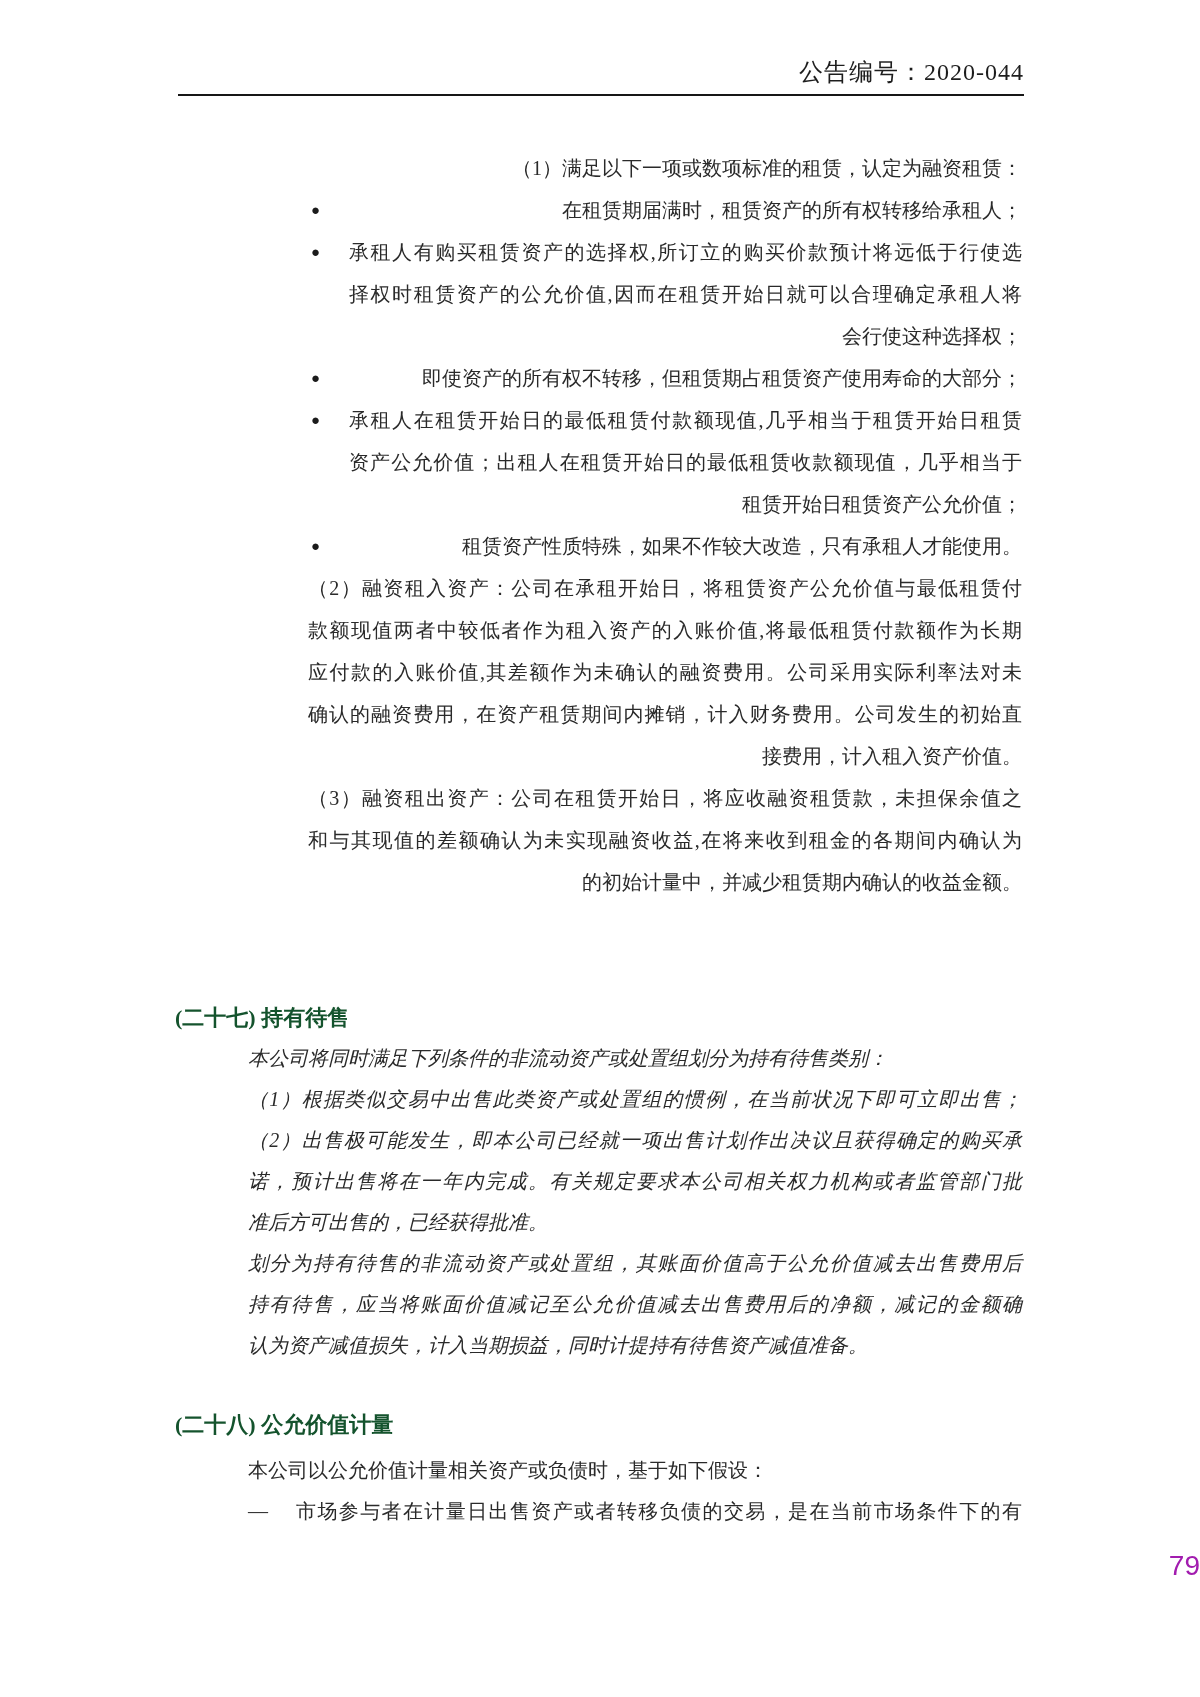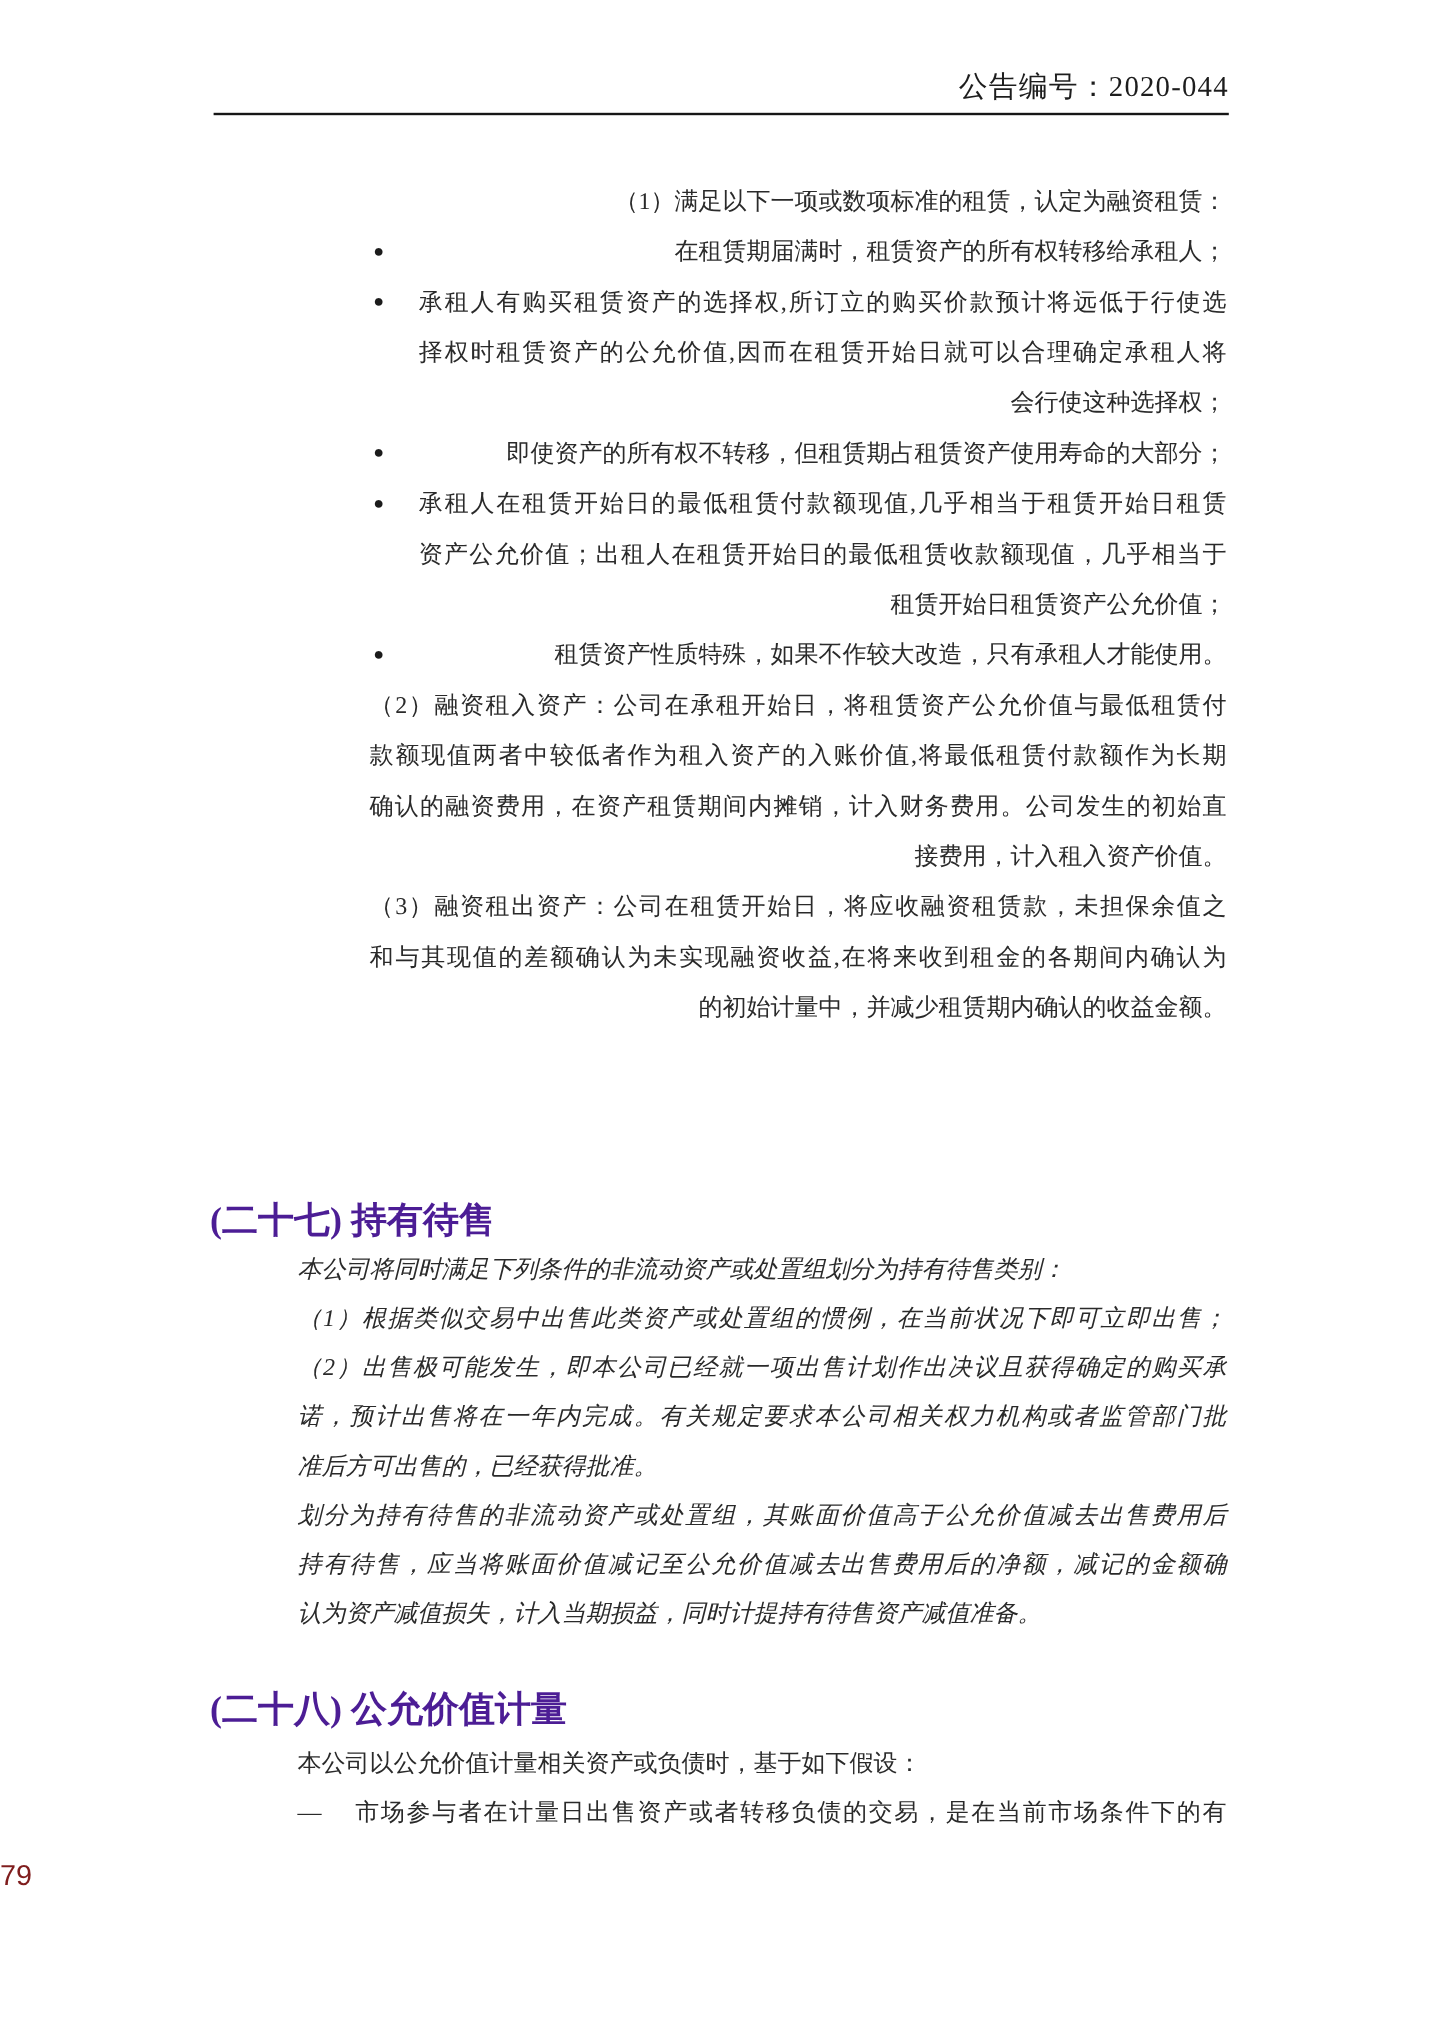--- a/index.html
+++ b/index.html
@@ -30,29 +30,29 @@
   .lease .tx{margin-left:41px;}
   
   .body27{left:248px;top:1038px;width:774px;font-style:italic;}
   .body28{left:248px;top:1450px;width:774px;}
   .body27 .ln,.body28 .ln{height:41px;line-height:41px;}
   .body28 .mk{left:0;font-size:20px;}
   .body28 .tx{margin-left:48px;}
   
   .sec-heading{
     position:absolute;left:175px;margin:0;
-    font-size:30px;font-weight:bold;color:#4c1d95;line-height:30px;
+    font-size:22px;font-weight:bold;color:#14532d;line-height:30px;
   }
   .sec27{top:1003px;}
   .sec28{top:1410px;}
   
   .page-footer{
-    position:absolute;left:0;top:1550px;width:100%;text-align:left;
+    position:absolute;left:0;top:1550px;width:100%;text-align:right;
     font-family:"Liberation Sans","DejaVu Sans",sans-serif;
-    font-size:24px;color:#7f1d1d;
+    font-size:28px;color:#a21caf;
   }
 </style>
 </head>
 <body>
 
 <div class="page">
 
   <div class="page-header">
     <span>公告编号：2020-044</span>
   </div>
@@ -88,20 +88,21 @@
       </div>
       <div class="ln">
         <span class="tx">租赁开始日租赁资产公允价值；</span>
       </div>
       <div class="ln">
         <span class="mk">●</span>
         <span class="tx">租赁资产性质特殊，如果不作较大改造，只有承租人才能使用。</span>
       </div>
       <div class="ln fill">（2）融资租入资产：公司在承租开始日，将租赁资产公允价值与最低租赁付</div>
       <div class="ln fill">款额现值两者中较低者作为租入资产的入账价值,将最低租赁付款额作为长期</div>
+      <div class="ln fill">应付款的入账价值,其差额作为未确认的融资费用。公司采用实际利率法对未</div>
       <div class="ln fill">确认的融资费用，在资产租赁期间内摊销，计入财务费用。公司发生的初始直</div>
       <div class="ln">接费用，计入租入资产价值。</div>
       <div class="ln fill">（3）融资租出资产：公司在租赁开始日，将应收融资租赁款，未担保余值之</div>
       <div class="ln fill">和与其现值的差额确认为未实现融资收益,在将来收到租金的各期间内确认为</div>
       <div class="ln">的初始计量中，并减少租赁期内确认的收益金额。</div>
     </div>
 
   <h2 class="sec-heading sec27">(二十七) 持有待售</h2>
 
   <div class="text-block body27" id="block-27">

